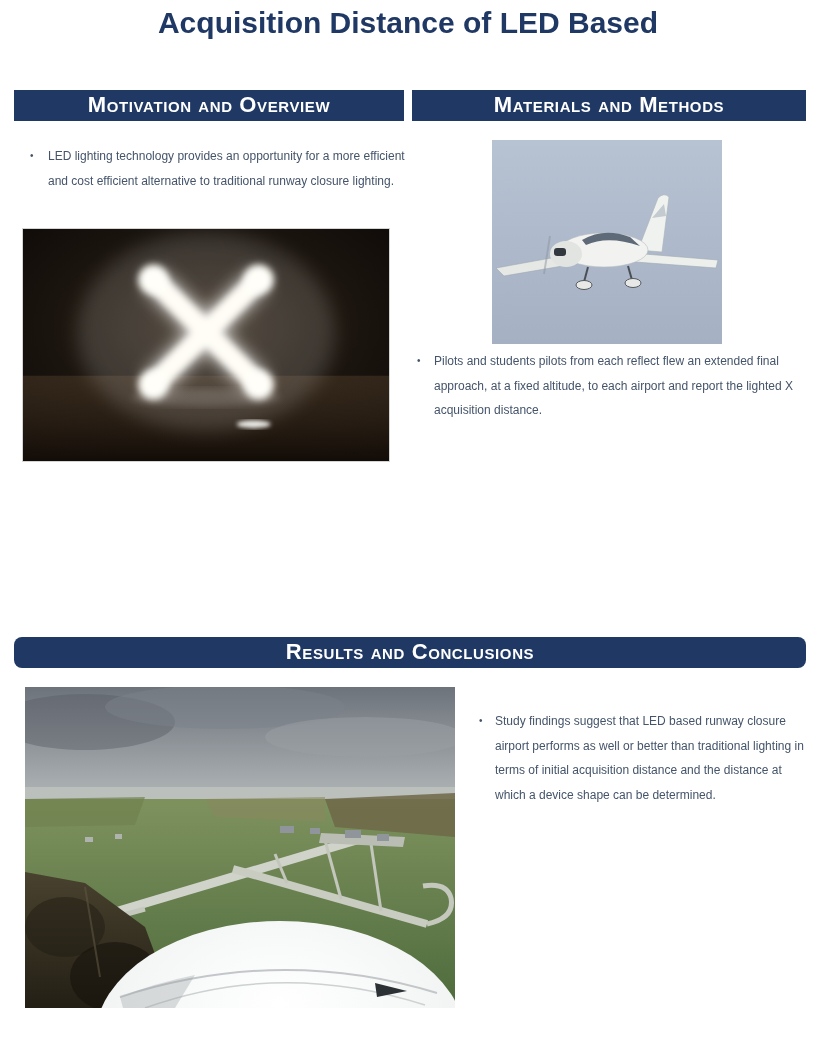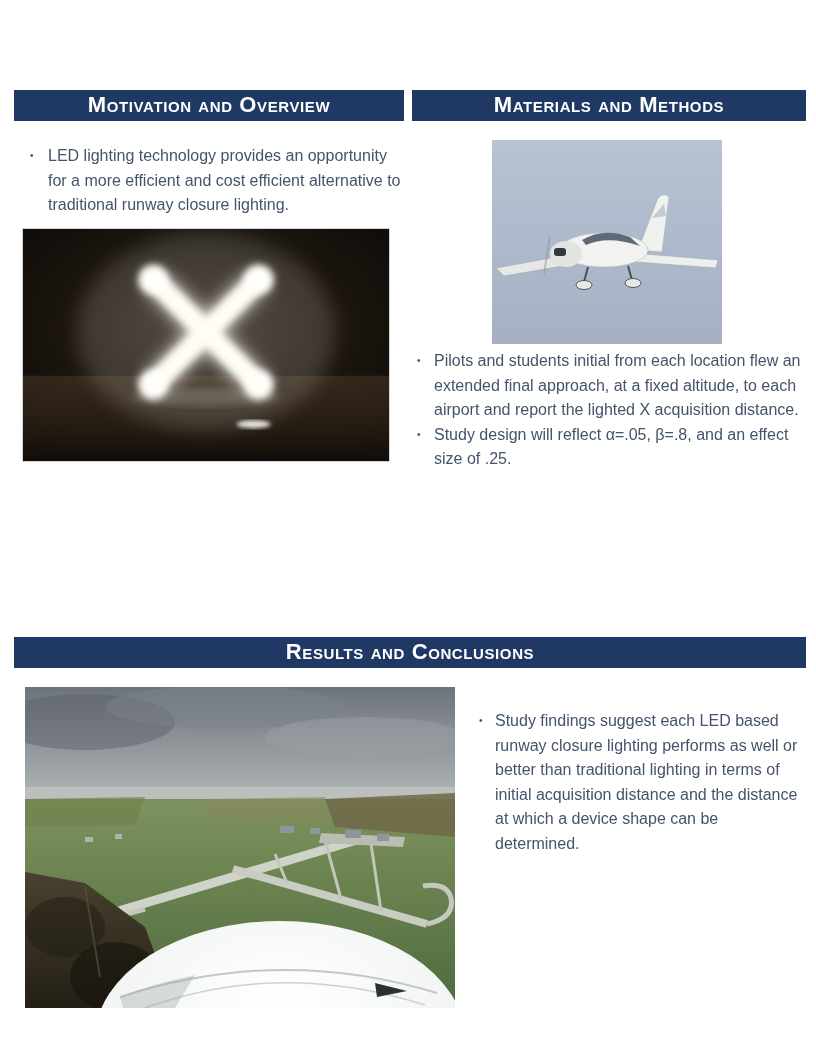--- a/index.html
+++ b/index.html
@@ -33,26 +33,26 @@
   }
   .bar span {
     font-variant: small-caps;
     font-weight: 700;
     font-size: 22px;
     letter-spacing: .6px;
     transform: translateY(-1px);
   }
   .bar-motivation { left: 14px; top: 90px; width: 390px; }
   .bar-materials  { left: 412px; top: 90px; width: 394px; }
-  .bar-results    { left: 14px; top: 637px; width: 792px; }
+  .bar-results    { left: 14px; top: 637px; width: 792px; border-radius: 8px; }
   .bullets {
     position: absolute;
     list-style: none;
     color: #44546A;
-    font-size: 16px;
+    font-size: 12px;
     line-height: 24.6px;
   }
   .bullets li { position: relative; padding-left: 22px; }
   .bullets li::before {
     content: "•";
     position: absolute;
     left: 4px; top: 0;
     font-size: 10px;
     line-height: 24.6px;
   }
@@ -68,20 +68,21 @@
   .photo-x      { left: 22px;  top: 228px; width: 368px; height: 234px; border: 1px solid #d4d4d4; }
   .photo-plane  { left: 492px; top: 140px; width: 230px; height: 204px; }
   .photo-aerial { left: 25px;  top: 687px; width: 430px; height: 321px; }
 </style>
 </head>
 <body>
 
 <div class="page">
 
   <h1 class="poster-title">
+    <span>Acquisition Distance of LED Based</span>
   </h1>
 
   <div class="bar bar-motivation">
     <span>Motivation and Overview</span>
   </div>
 
   <div class="bar bar-materials">
     <span>Materials and Methods</span>
   </div>
 
@@ -153,22 +154,21 @@
       <rect x="62" y="108" width="12" height="8" rx="3" fill="#33383e"></rect>
       <path d="M90,100 Q112,87 138,97 L148,106 Q116,95 94,105 Z" fill="#5f6a78"></path>
       <line x1="96" y1="127" x2="92" y2="142" stroke="#4a4f55" stroke-width="2"></line>
       <ellipse cx="92" cy="145" rx="8" ry="4.5" fill="#e8e9e7" stroke="#54585c" stroke-width="1"></ellipse>
       <line x1="136" y1="126" x2="140" y2="140" stroke="#4a4f55" stroke-width="2"></line>
       <ellipse cx="141" cy="143" rx="8" ry="4.5" fill="#e8e9e7" stroke="#54585c" stroke-width="1"></ellipse>
     </svg>
   </div>
 
   <ul class="bullets list-materials">
-      <li>Pilots and students initial from each location flew an extended final approach, at a fixed altitude, to each airport and report the lighted X acquisition distance.</li>
-      <li>Study design will reflect α=.05, β=.8, and an effect size of .25.</li>
+      <li>Pilots and students pilots from each reflect flew an extended final approach, at a fixed altitude, to each airport and report the lighted X acquisition distance.</li>
     </ul>
 
   <div class="bar bar-results">
     <span>Results and Conclusions</span>
   </div>
 
   <div class="photo photo-aerial">
     <svg viewBox="0 0 430 321" preserveAspectRatio="none">
       <defs>
         <linearGradient id="sky3" x1="0" y1="0" x2="0" y2="1">
@@ -222,16 +222,16 @@
       <line x1="60" y1="200" x2="75" y2="290" stroke="#5d5540" stroke-width="2" opacity="0.6"></line>
       <ellipse cx="255" cy="352" rx="185" ry="118" fill="url(#nose)"></ellipse>
       <path d="M95,310 Q255,258 412,306" stroke="#c3c7c9" stroke-width="2" fill="none"></path>
       <path d="M120,321 Q255,272 400,318" stroke="#cdd1d2" stroke-width="1.5" fill="none"></path>
       <polygon points="350,296 382,304 352,310" fill="#2c3136"></polygon>
       <path d="M95,310 Q130,296 170,288 L150,321 L98,321 Z" fill="#9aa0a2" opacity="0.35"></path>
     </svg>
   </div>
 
   <ul class="bullets list-results">
-      <li>Study findings suggest each LED based runway closure lighting performs as well or better than traditional lighting in terms of initial acquisition distance and the distance at which a device shape can be determined.</li>
+      <li>Study findings suggest that LED based runway closure airport performs as well or better than traditional lighting in terms of initial acquisition distance and the distance at which a device shape can be determined.</li>
     </ul>
 
 </div>
 
 </body></html>

